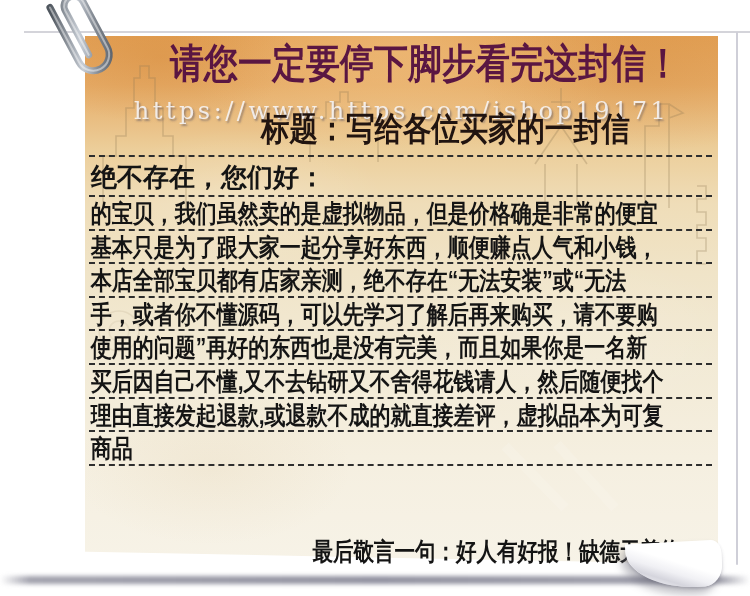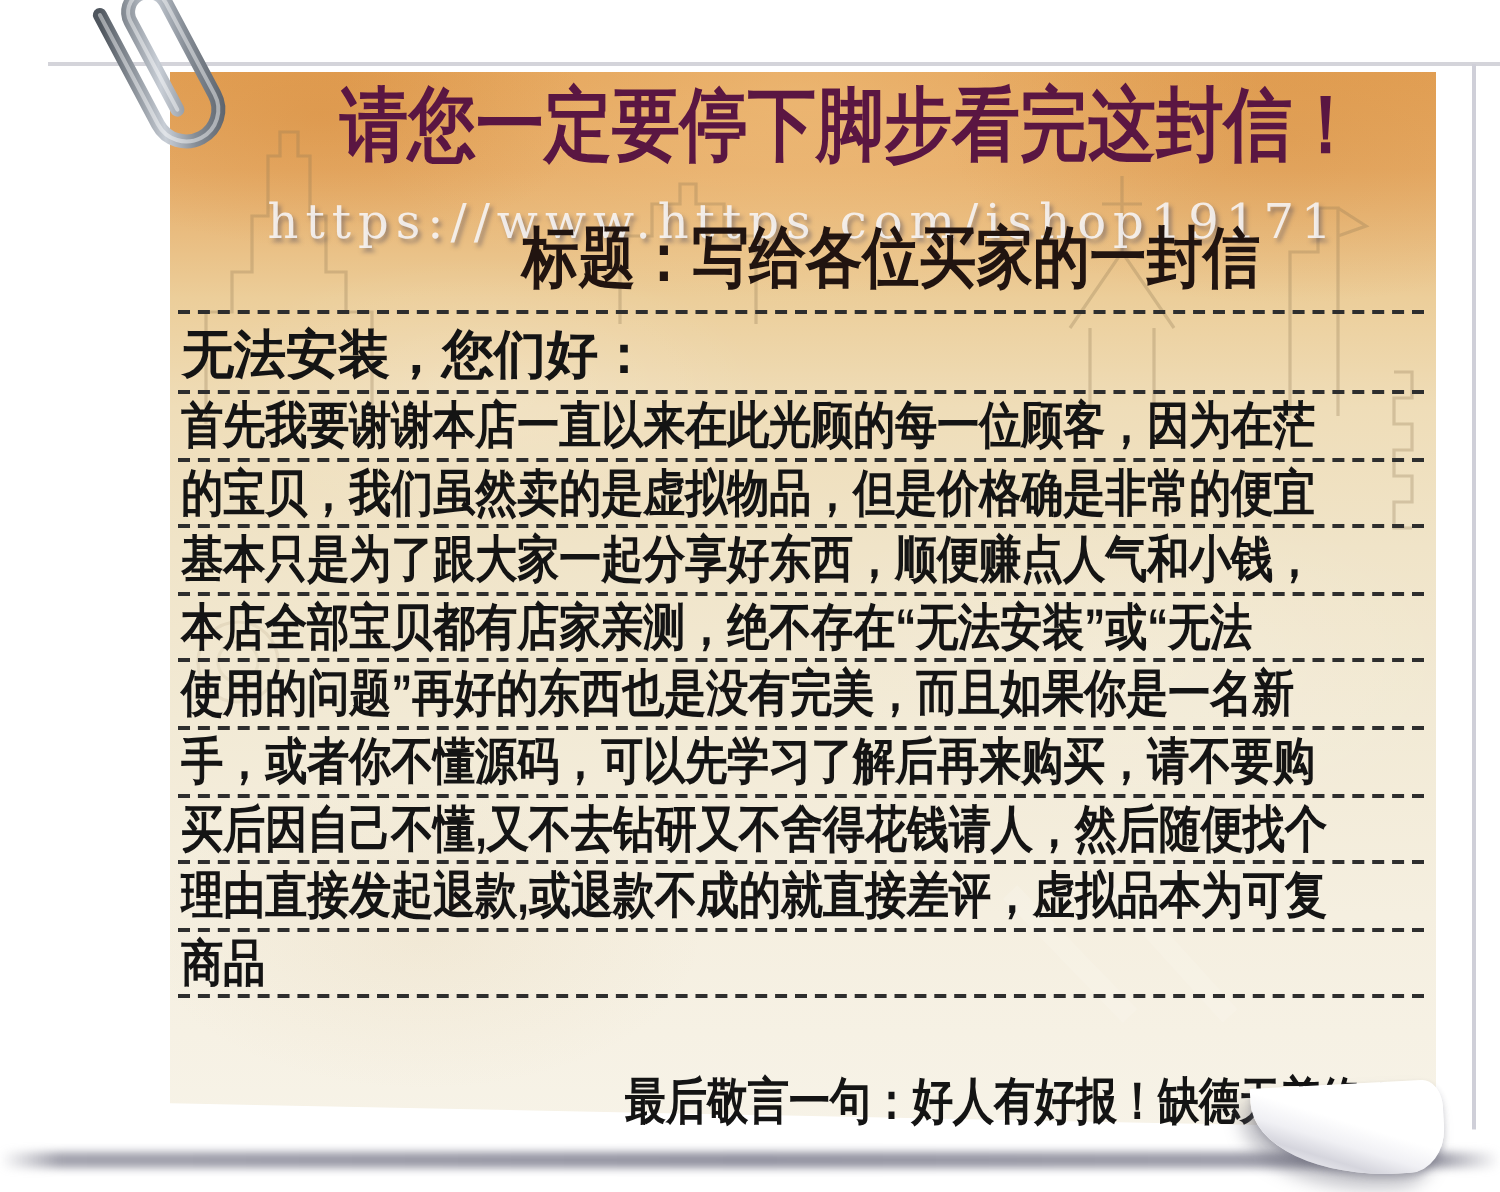--- a/index.html
+++ b/index.html
@@ -108,27 +108,26 @@
       </g>
     </svg>
 
     <div class="headline"><span class="sx">请您一定要停下脚步看完这封信！</span></div>
 
     <div class="watermark">https://www.https.com/ishop19171</div>
 
     <div class="title"><span class="sx">标题：写给各位买家的一封信</span></div>
 
     <div class="rows">
-      <div class="row greet"><span class="sx">无法安装，您们好：</span></div>
-      <div class="row"><span class="sx">首先我要谢谢本店一直以来在此光顾的每一位顾客，因为在茫</span></div>
+      <div class="row greet"><span class="sx">绝不存在，您们好：</span></div>
       <div class="row"><span class="sx">的宝贝，我们虽然卖的是虚拟物品，但是价格确是非常的便宜</span></div>
       <div class="row"><span class="sx">基本只是为了跟大家一起分享好东西，顺便赚点人气和小钱，</span></div>
       <div class="row"><span class="sx">本店全部宝贝都有店家亲测，绝不存在“无法安装”或“无法</span></div>
+      <div class="row"><span class="sx">手，或者你不懂源码，可以先学习了解后再来购买，请不要购</span></div>
       <div class="row"><span class="sx">使用的问题”再好的东西也是没有完美，而且如果你是一名新</span></div>
-      <div class="row"><span class="sx">手，或者你不懂源码，可以先学习了解后再来购买，请不要购</span></div>
       <div class="row"><span class="sx">买后因自己不懂,又不去钻研又不舍得花钱请人，然后随便找个</span></div>
       <div class="row"><span class="sx">理由直接发起退款,或退款不成的就直接差评，虚拟品本为可复</span></div>
       <div class="row"><span class="sx">商品</span></div>
     </div>
 
     <div class="closing"><span class="sx">最后敬言一句：好人有好报！缺德无善终！</span></div>
 
   </div>
 
   <div class="under-sheet"></div>

